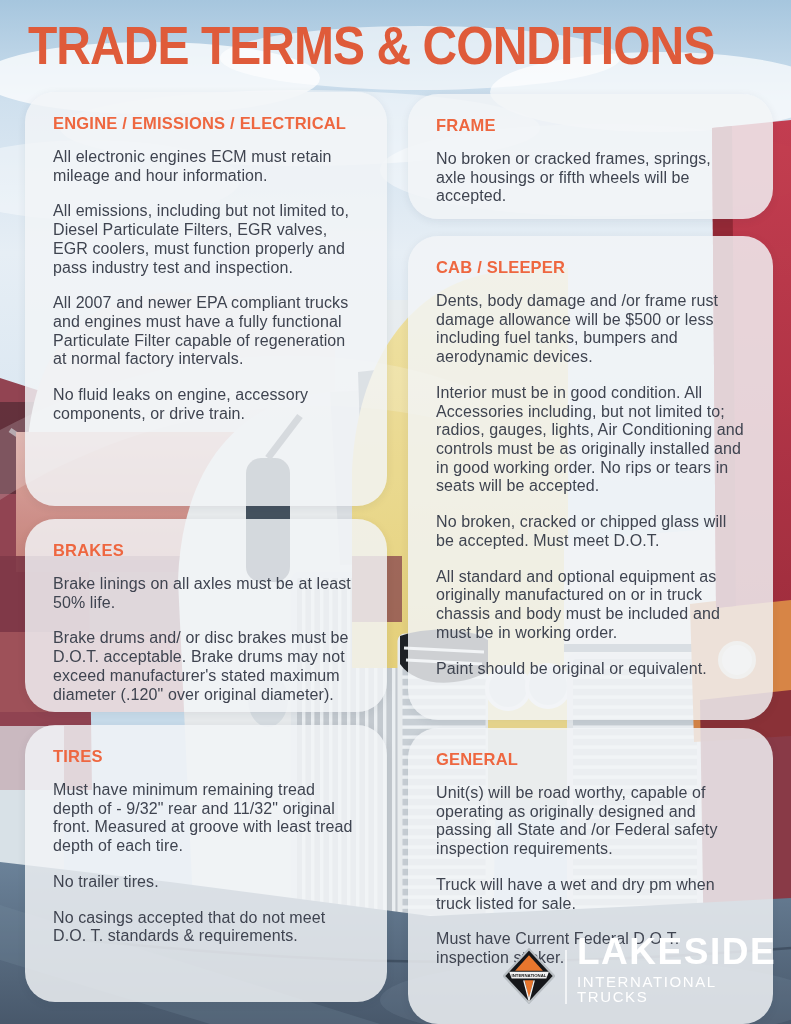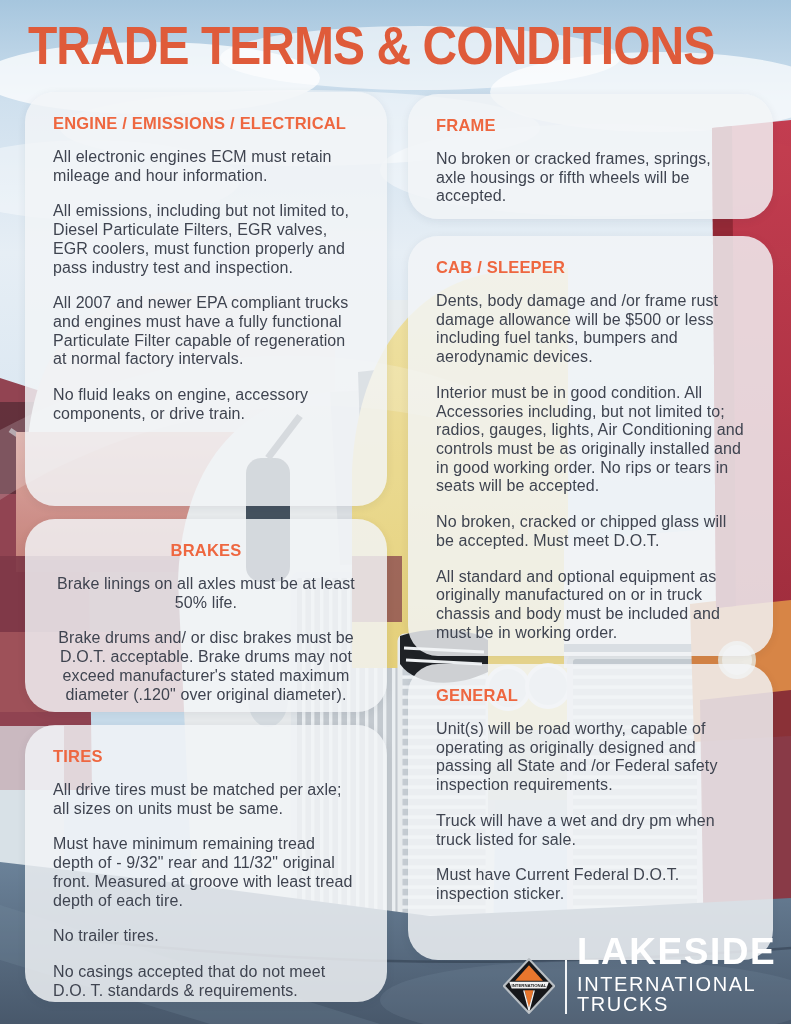--- a/index.html
+++ b/index.html
@@ -39,35 +39,35 @@
     margin-bottom:15px;
   }
   .card-para{
     font-size:16px;line-height:1.17;letter-spacing:0.1px;
     color:var(--body-text);
     margin-bottom:17px;
   }
   .card-para:last-child{margin-bottom:0;}
   
   .card-engine{height:414px;}
-  .card-brakes{height:193px;margin-top:13px;text-align:center;}
+  .card-brakes{height:193px;margin-top:13px;}
   .card-tires{height:277px;margin-top:13px;}
   .card-frame{height:125px;}
-  .card-cab{height:420px;margin-top:17px;}
+  .card-cab{height:484px;margin-top:17px;}
   .card-general{height:296px;margin-top:8px;}
   
   .logo{
     position:absolute;left:503px;top:933px;z-index:3;
     display:flex;align-items:flex-end;gap:10px;color:#ffffff;
   }
   .logo-diamond{width:52px;height:56px;flex:0 0 auto;}
   .logo-divider{width:2px;height:54px;background:#f2f4f6;flex:0 0 auto;}
   .logo-text{display:flex;flex-direction:column;line-height:1;}
   .logo-brand{font-size:37px;font-weight:800;letter-spacing:1.5px;}
-  .logo-subtitle{font-size:20px;font-weight:400;letter-spacing:1.6px;margin-top:4px;}
+  .logo-subtitle{font-size:15px;font-weight:400;letter-spacing:1.6px;margin-top:4px;}
 </style>
 </head>
 <body>
 
 <svg class="bg-scene" viewBox="0 0 791 1024" preserveAspectRatio="none" aria-hidden="true">
   <defs>
     <linearGradient id="sky" x1="0" y1="0" x2="0" y2="1">
       <stop offset="0" stop-color="#a6c6de"></stop>
       <stop offset="0.18" stop-color="#cfe0ee"></stop>
       <stop offset="0.45" stop-color="#e6eef5"></stop>
@@ -174,21 +174,20 @@
       <p class="card-para">All 2007 and newer EPA compliant trucks and engines must have a fully functional Particulate Filter capable of regeneration at normal factory intervals.</p>
       <p class="card-para">No fluid leaks on engine, accessory components, or drive train.</p>
     </section>
     <section class="card card-brakes">
       <h2 class="card-heading">BRAKES</h2>
       <p class="card-para">Brake linings on all axles must be at least 50% life.</p>
       <p class="card-para">Brake drums and/ or disc brakes must be D.O.T. acceptable. Brake drums may not exceed manufacturer's stated maximum diameter (.120" over original diameter).</p>
     </section>
     <section class="card card-tires">
       <h2 class="card-heading">TIRES</h2>
-      <p class="card-para">All drive tires must be matched per axle; all sizes on units must be same.</p>
       <p class="card-para">Must have minimum remaining tread depth of - 9/32" rear and 11/32" original front. Measured at groove with least tread depth of each tire.</p>
       <p class="card-para">No trailer tires.</p>
       <p class="card-para">No casings accepted that do not meet D.O. T. standards &amp; requirements.</p>
     </section>
   </div>
 <div class="col col-right">
     <section class="card card-frame">
       <h2 class="card-heading">FRAME</h2>
       <p class="card-para">No broken or cracked frames, springs, axle housings or fifth wheels will be accepted.</p>
     </section>

